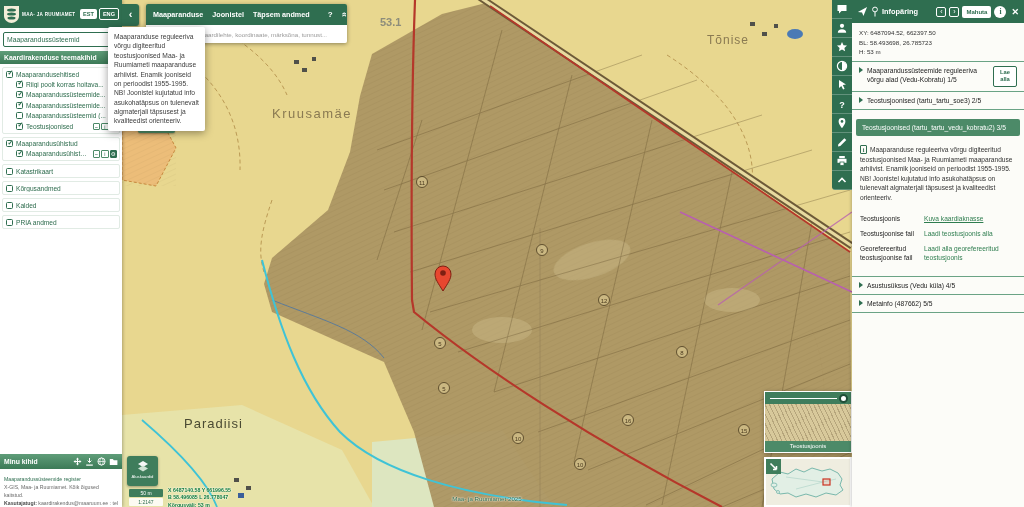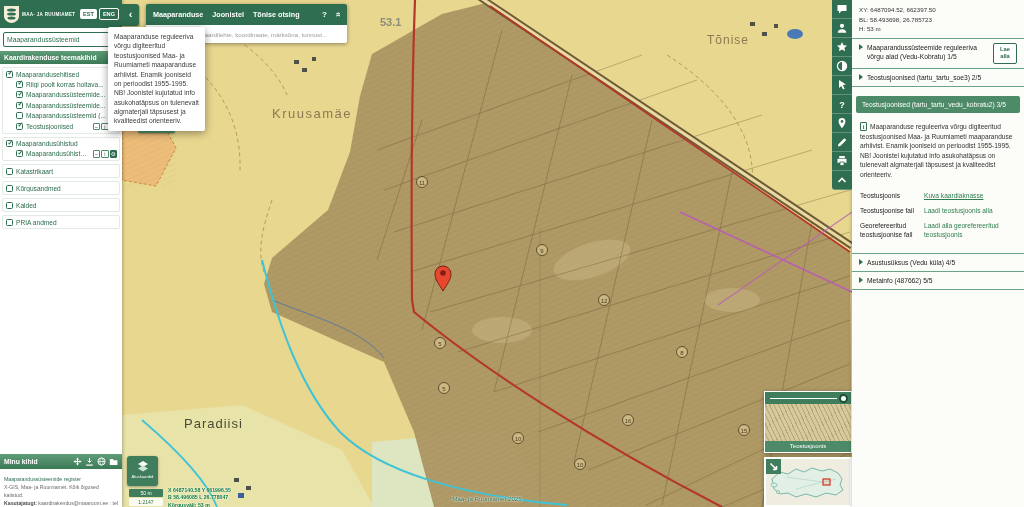--- a/index.html
+++ b/index.html
@@ -224,21 +224,21 @@
       <g>
         <path d="M321,291 c-5,-8 -8,-12 -8,-17 a8,8 0 1 1 16,0 c0,5 -3,9 -8,17 z" fill="#e8472f" stroke="#7e1f12" stroke-width="1"></path>
         <circle cx="321" cy="273" r="2.8" fill="#7e1f12"></circle>
       </g>
     </svg>
 
     <div class="map-toolbar">
       <div class="mt-menu">
         <span class="mt-item">Maaparanduse</span>
         <span class="mt-item">Joonistel</span>
-        <span class="mt-item">Tõnise otsing</span>
+        <span class="mt-item">Täpsem andmed</span>
         <span class="mt-sp"></span>
         <span class="mt-help">?</span>
         <span class="mt-col">»</span>
       </div>
       <div class="mt-search">
         <svg width="8" height="8" viewBox="0 0 8 8">
             <circle cx="3.2" cy="3.2" r="2.4" fill="none" stroke="#888" stroke-width="1"></circle>
             <line x1="5" y1="5" x2="7.4" y2="7.4" stroke="#888" stroke-width="1"></line>
           </svg>
         <span class="mt-ph">Otsi aadressi, kaardilehte, koordinaate, märksõna, tunnust...</span>
@@ -484,20 +484,35 @@
         </svg>
       </div>
     <div class="is-btn">
         <svg width="12" height="12" viewBox="0 0 12 12">
           <path d="M2.5,8L6,4.5 9.5,8" stroke="#fff" stroke-width="1.6" fill="none"></path>
         </svg>
       </div>
   </div>
 
   <aside class="infopanel">
+    <div class="ip-header">
+      <svg width="11" height="11" viewBox="0 0 12 12">
+          <path d="M1,6.5L11,1 7,11 5.5,7z" fill="#fff"></path>
+        </svg>
+      <svg width="8" height="11" viewBox="0 0 8 11">
+          <circle cx="4" cy="3.5" r="2.4" stroke="#fff" stroke-width="1" fill="none"></circle>
+          <path d="M4,6v4.5" stroke="#fff" stroke-width="1"></path>
+        </svg>
+      <span class="ip-title">Infopäring</span>
+      <span class="ip-nav">‹</span>
+      <span class="ip-nav">›</span>
+      <span class="ip-fit">Mahuta</span>
+      <span class="ip-info">i</span>
+      <span class="ip-close">✕</span>
+    </div>
 
     <div class="ip-coords">
       <div>XY: 6487094.52, 662397.50</div>
       <div>BL: 58.493698, 26.785723</div>
       <div>H: 53 m</div>
     </div>
 
     <div class="acc">
       <span class="arr"></span>
       <span class="txt">Maaparandussüsteemide reguleeriva võrgu alad (Vedu-Kobratu) 1/5</span>

